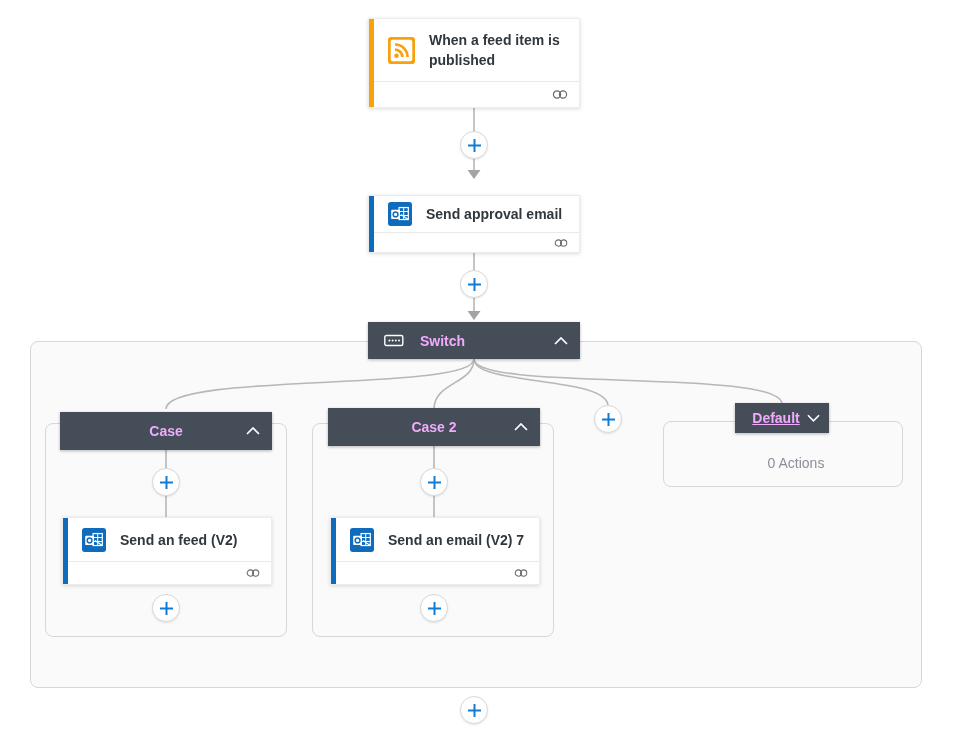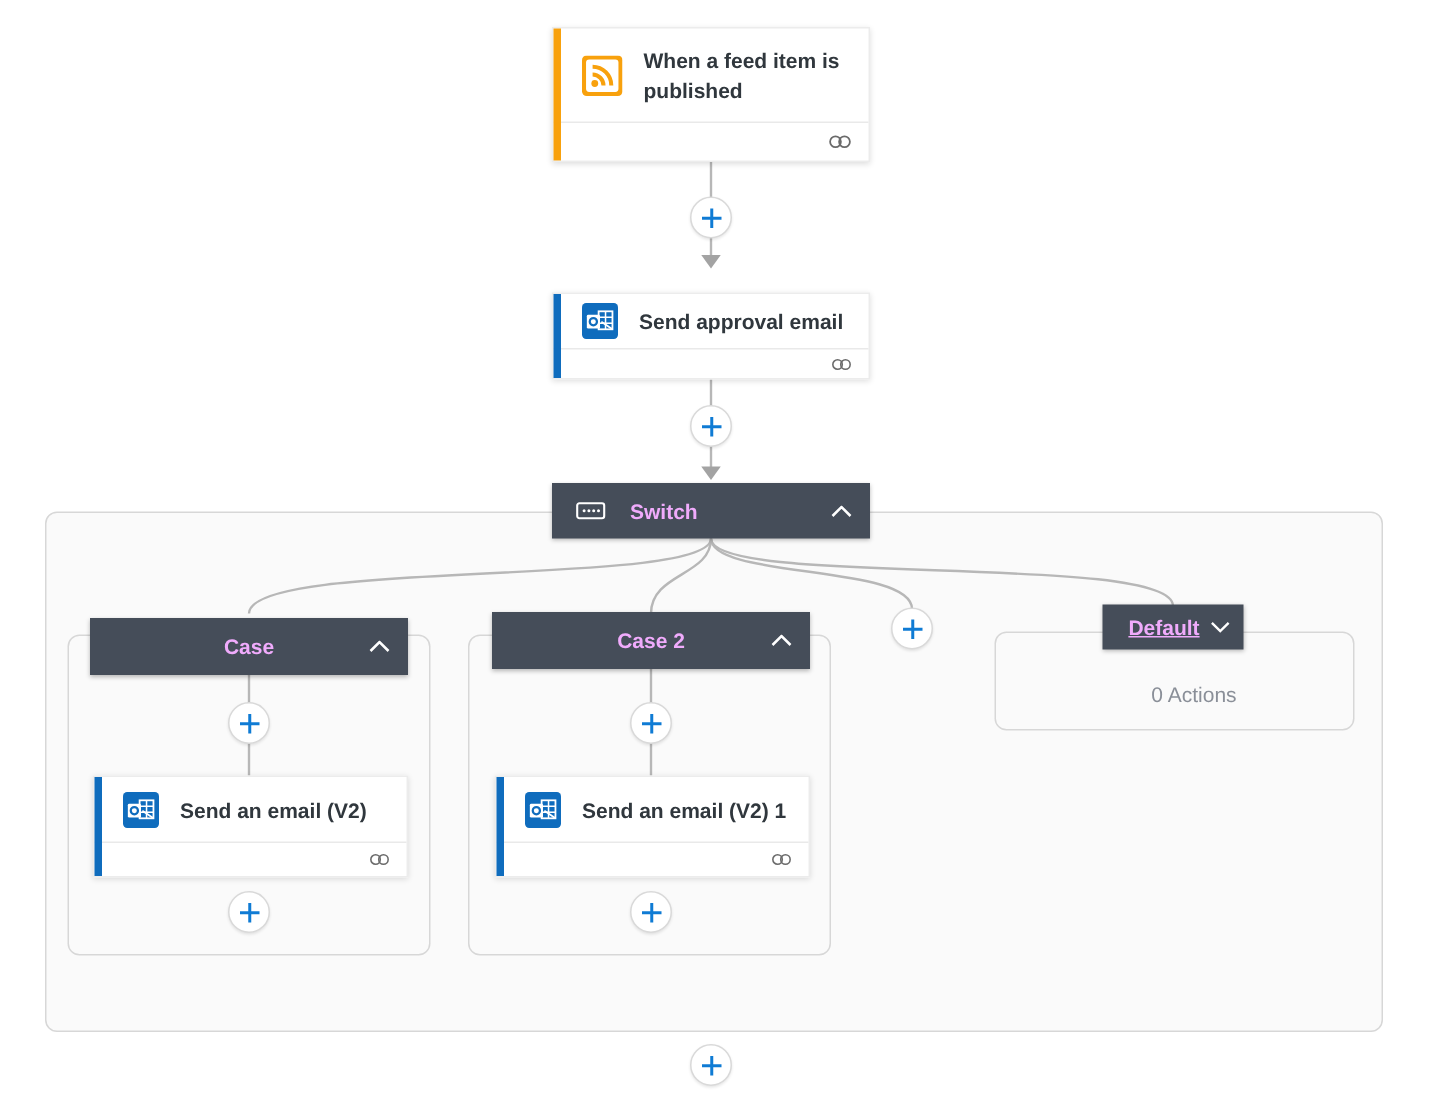--- a/index.html
+++ b/index.html
@@ -191,21 +191,21 @@
           <rect x="0" y="0" width="26" height="26" rx="3" fill="#0F6CBD"></rect>
           <rect x="12" y="6" width="10" height="13" fill="none" stroke="#ffffff" stroke-width="1.3"></rect>
           <line x1="12" y1="10.3" x2="22" y2="10.3" stroke="#ffffff" stroke-width="1.1"></line>
           <line x1="12" y1="14.6" x2="22" y2="14.6" stroke="#ffffff" stroke-width="1.1"></line>
           <line x1="17" y1="6" x2="17" y2="19" stroke="#ffffff" stroke-width="1.1"></line>
           <line x1="14" y1="13.5" x2="22" y2="19" stroke="#ffffff" stroke-width="1.3"></line>
           <rect x="3.5" y="8.5" width="9.5" height="10" rx="1" fill="#ffffff"></rect>
           <circle cx="8.2" cy="13.5" r="2.6" fill="none" stroke="#0F6CBD" stroke-width="1.6"></circle>
         </svg>
       </span>
-      <span class="title">Send an email (V2)</span>
+      <span class="title">Send an feed (V2)</span>
     </div>
     <div class="footer" style="height:22px;">
       <span style="display:flex;">
         <svg width="14" height="10" viewBox="0 0 16 11">
           <circle cx="5" cy="5.5" r="3.6" stroke="#6b6b6b" stroke-width="1.2" fill="none"></circle>
           <circle cx="11" cy="5.5" r="3.6" stroke="#6b6b6b" stroke-width="1.2" fill="none"></circle>
         </svg>
       </span>
     </div>
   </div>
@@ -241,21 +241,21 @@
           <rect x="0" y="0" width="26" height="26" rx="3" fill="#0F6CBD"></rect>
           <rect x="12" y="6" width="10" height="13" fill="none" stroke="#ffffff" stroke-width="1.3"></rect>
           <line x1="12" y1="10.3" x2="22" y2="10.3" stroke="#ffffff" stroke-width="1.1"></line>
           <line x1="12" y1="14.6" x2="22" y2="14.6" stroke="#ffffff" stroke-width="1.1"></line>
           <line x1="17" y1="6" x2="17" y2="19" stroke="#ffffff" stroke-width="1.1"></line>
           <line x1="14" y1="13.5" x2="22" y2="19" stroke="#ffffff" stroke-width="1.3"></line>
           <rect x="3.5" y="8.5" width="9.5" height="10" rx="1" fill="#ffffff"></rect>
           <circle cx="8.2" cy="13.5" r="2.6" fill="none" stroke="#0F6CBD" stroke-width="1.6"></circle>
         </svg>
       </span>
-      <span class="title">Send an email (V2) 1</span>
+      <span class="title">Send an email (V2) 7</span>
     </div>
     <div class="footer" style="height:22px;">
       <span style="display:flex;">
         <svg width="14" height="10" viewBox="0 0 16 11">
           <circle cx="5" cy="5.5" r="3.6" stroke="#6b6b6b" stroke-width="1.2" fill="none"></circle>
           <circle cx="11" cy="5.5" r="3.6" stroke="#6b6b6b" stroke-width="1.2" fill="none"></circle>
         </svg>
       </span>
     </div>
   </div>

